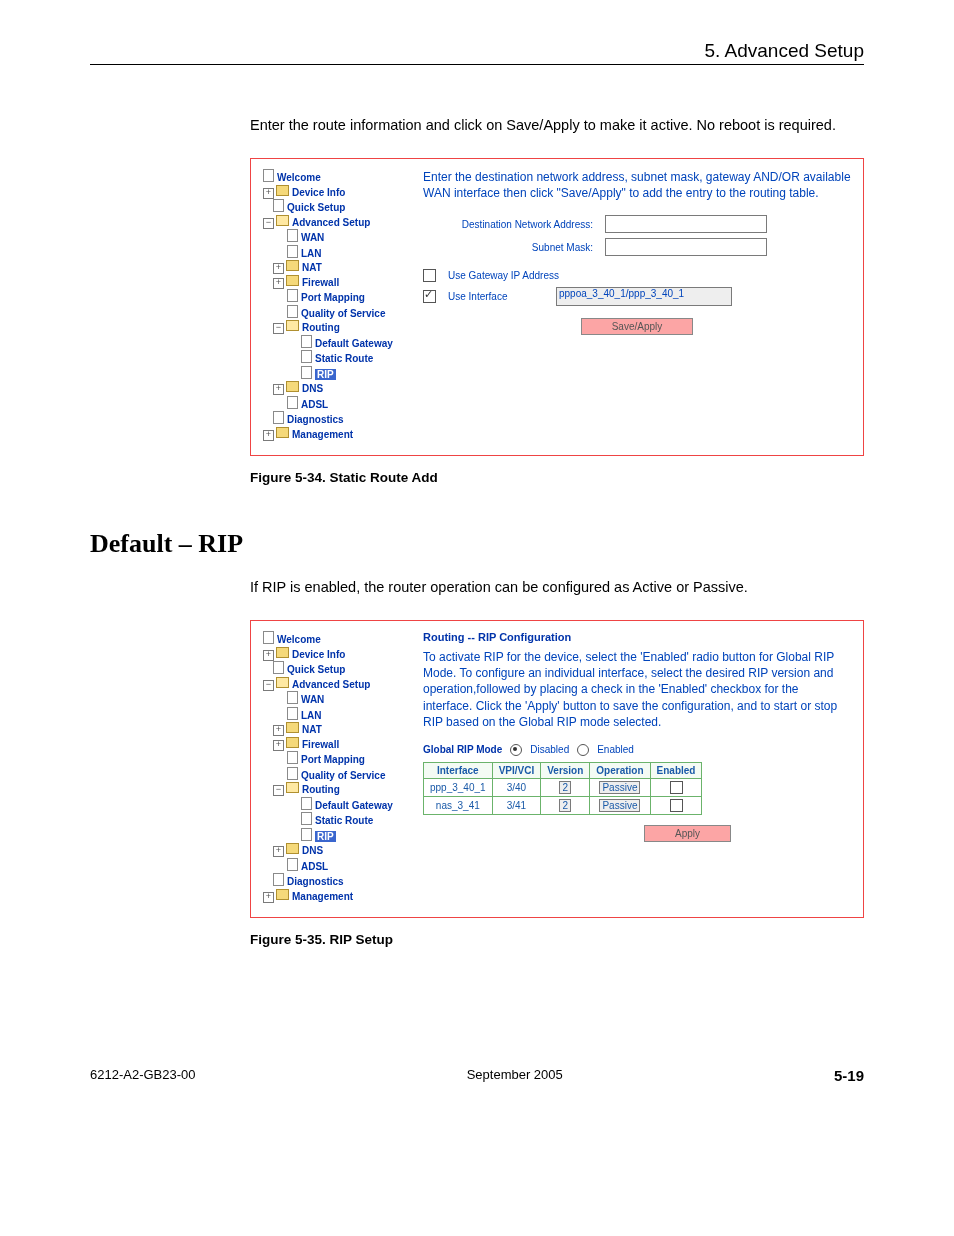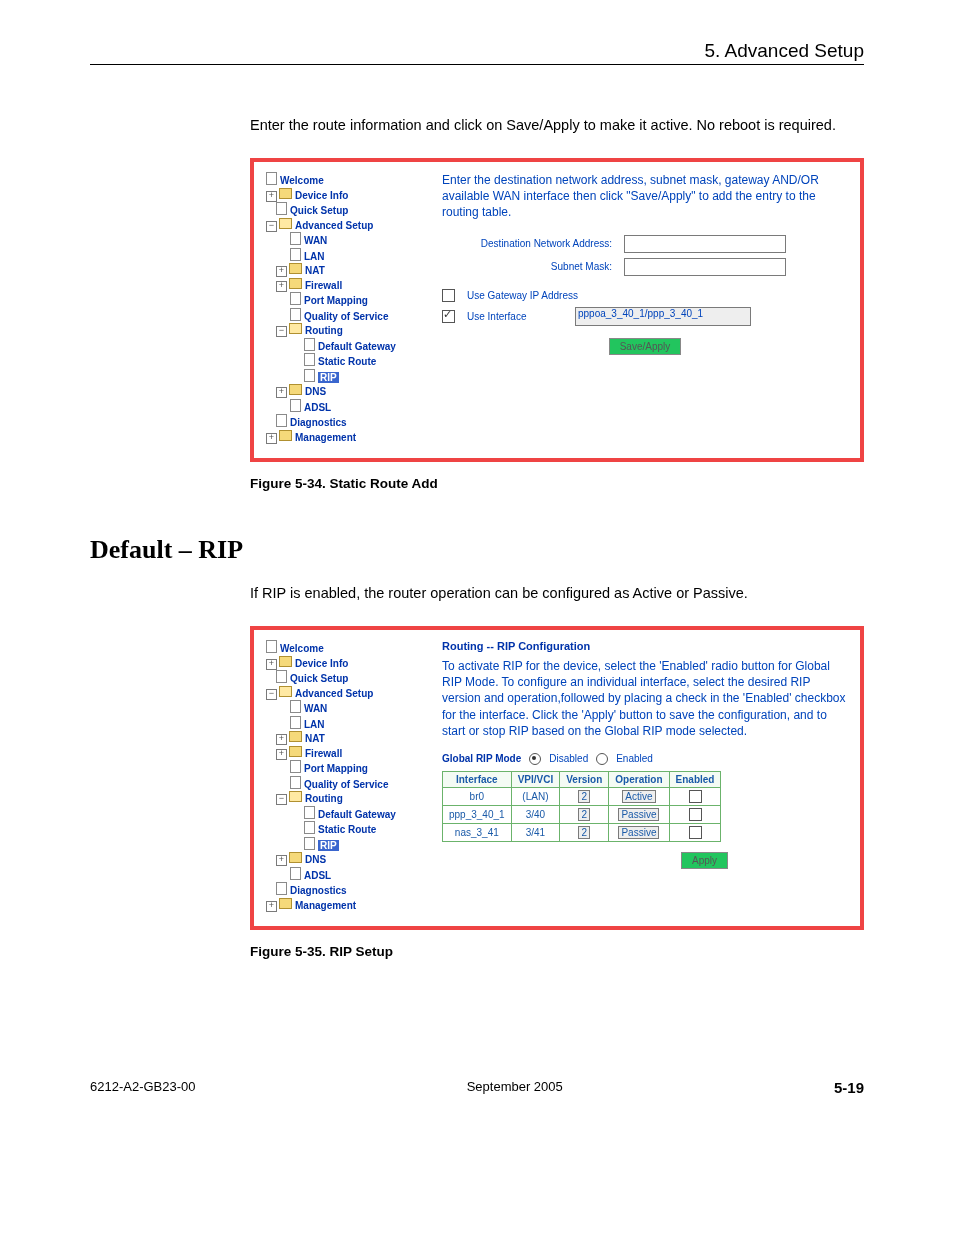--- a/index.html
+++ b/index.html
@@ -23,25 +23,25 @@
     margin: 0 0 50px 0;
   }
   .body-text {
     margin-left: 160px;
     font-size: 14.5px;
     line-height: 1.45;
     margin-bottom: 22px;
   }
   .screenshot-box {
     margin-left: 160px;
-    border: 4px solid #ef4444;
+    border: 1px solid #ef4444;
     padding: 10px 12px 14px 12px;
     background: #fff;
     display: flex;
-    gap: 28px;
+    gap: 12px;
     font-size: 10px;
   }
   
   .tree {
     width: 148px;
     line-height: 1.35;
   }
   .tree .node {
     white-space: nowrap;
   }
@@ -118,23 +118,23 @@
   }
   .tselect {
     border:1px solid #7a7a7a;
     height:17px;
     background:#eee;
     font-size:10px;
     padding:0 2px;
   }
   .winbtn {
     border: 1px solid #888;
-    background: #22c55e;
+    background: #fca5a5;
     font-size: 10px;
-    padding: 2px 10px;
+    padding: 2px 30px;
     color:#555;
   }
   .figcap {
     margin-left: 160px;
     font-size: 13.5px;
     margin-top: 14px;
   }
   .section-h {
     font-family: "Times New Roman", Times, serif;
     font-size: 26px;
@@ -270,27 +270,20 @@
     <table class="rip">
       <tbody>
           <tr>
         <th>Interface</th>
         <th>VPI/VCI</th>
         <th>Version</th>
         <th>Operation</th>
         <th>Enabled</th>
       </tr>
       <tr>
-        <td>br0</td>
-        <td>(LAN)</td>
-        <td><span class="tselect">2</span></td>
-        <td><span class="tselect">Active</span></td>
-        <td><span class="chk"></span></td>
-      </tr>
-      <tr>
         <td>ppp_3_40_1</td>
         <td>3/40</td>
         <td><span class="tselect">2</span></td>
         <td><span class="tselect">Passive</span></td>
         <td><span class="chk"></span></td>
       </tr>
       <tr>
         <td>nas_3_41</td>
         <td>3/41</td>
         <td><span class="tselect">2</span></td>

